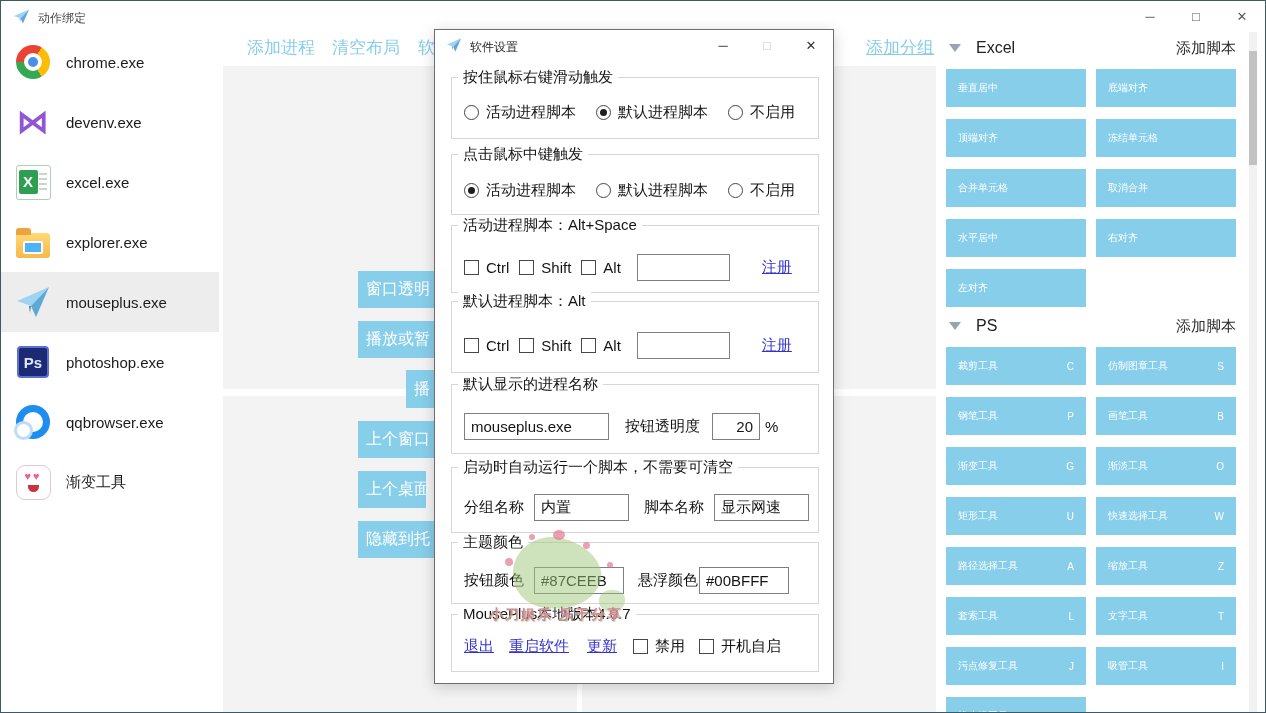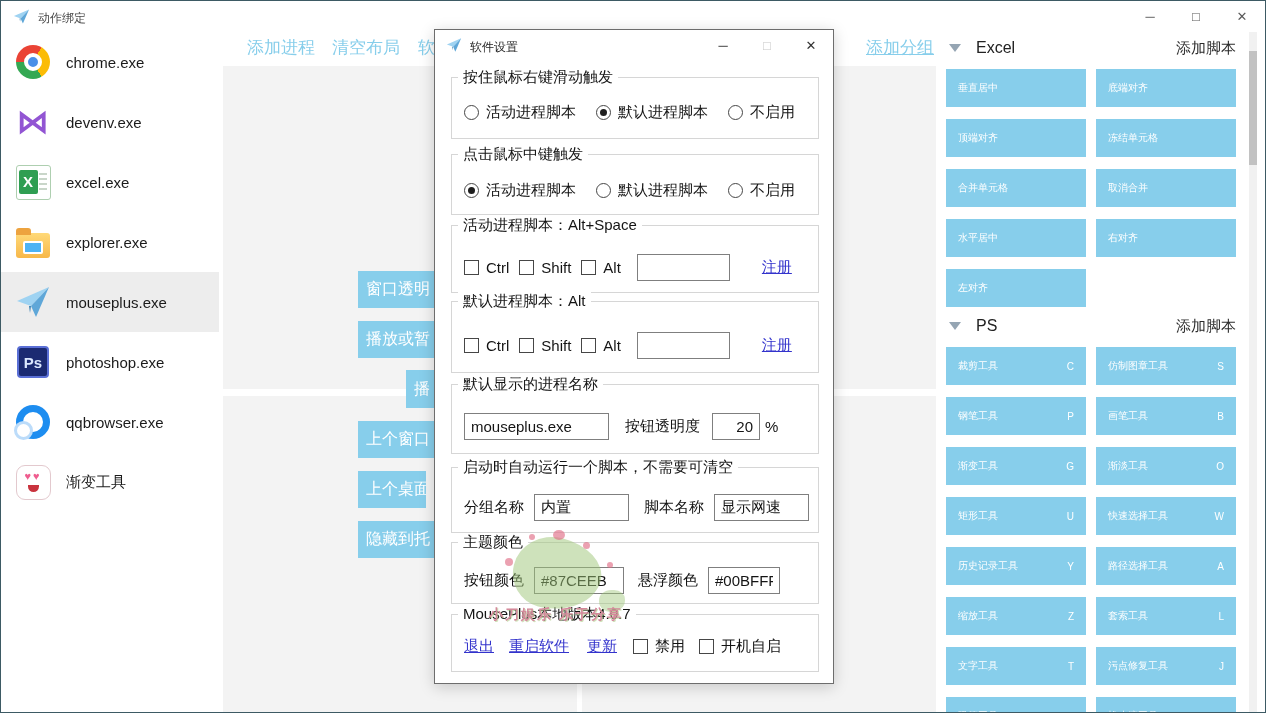--- a/index.html
+++ b/index.html
@@ -260,24 +260,20 @@
         </div>
         <div class="p-btn">
           <span class="p-label">矩形工具</span>
           <span class="p-key">U</span>
         </div>
         <div class="p-btn">
           <span class="p-label">快速选择工具</span>
           <span class="p-key">W</span>
         </div>
         <div class="p-btn">
-          <span class="p-label">历史记录工具</span>
-          <span class="p-key">Y</span>
-        </div>
-        <div class="p-btn">
           <span class="p-label">路径选择工具</span>
           <span class="p-key">A</span>
         </div>
         <div class="p-btn">
           <span class="p-label">缩放工具</span>
           <span class="p-key">Z</span>
         </div>
         <div class="p-btn">
           <span class="p-label">套索工具</span>
           <span class="p-key">L</span>
@@ -415,21 +411,21 @@
         <input class="tinput" style="width: 95px; margin-left: 10px;" value="显示网速">
       </div>
     </div>
 
     <div class="gbox" style="top:512px;height:62px;">
       <span class="legend">主题颜色</span>
       <div class="grow" style="top:24px;">
         <span class="flabel">按钮颜色</span>
         <input class="tinput" style="width: 90px; margin-left: 10px;" value="#87CEEB">
         <span class="flabel" style="margin-left:14px;">悬浮颜色</span>
-        <input class="tinput" style="width: 72px; margin-left: 10px;" value="#00BFFF">
+        <input class="tinput" style="width: 90px; margin-left: 1px;" value="#00BFFF">
       </div>
     </div>
 
     <div class="gbox" style="top:584px;height:58px;">
       <span class="legend">MousePlus本地版本4.0.7</span>
       <div class="grow" style="top:22px;">
         <span class="link">退出</span>
         <span class="link" style="margin-left:15px;">重启软件</span>
         <span class="link" style="margin-left:18px;">更新</span>
         <span class="opt" style="margin-left:16px;">

